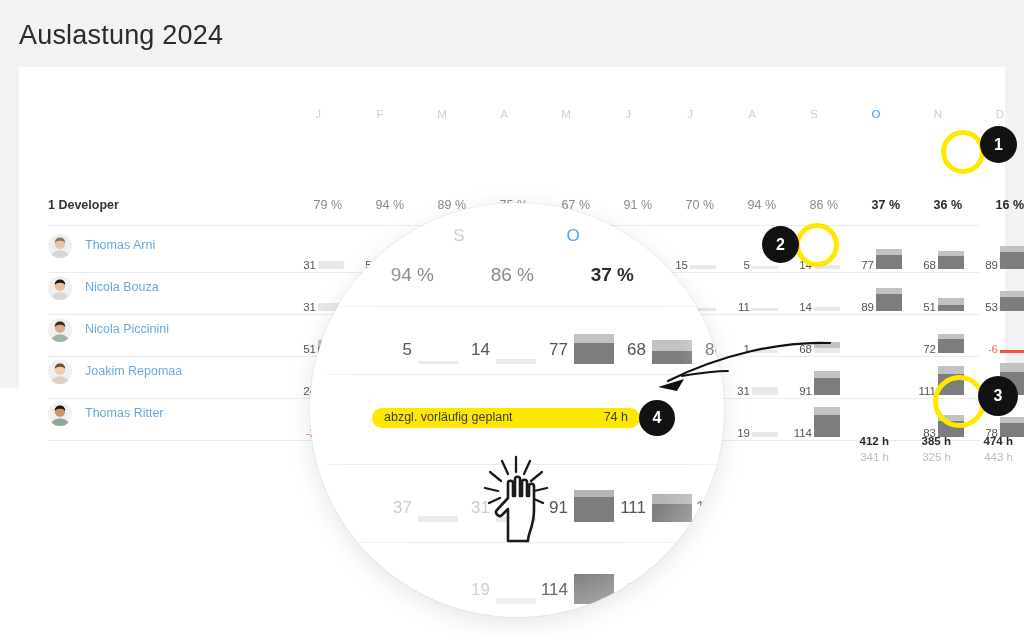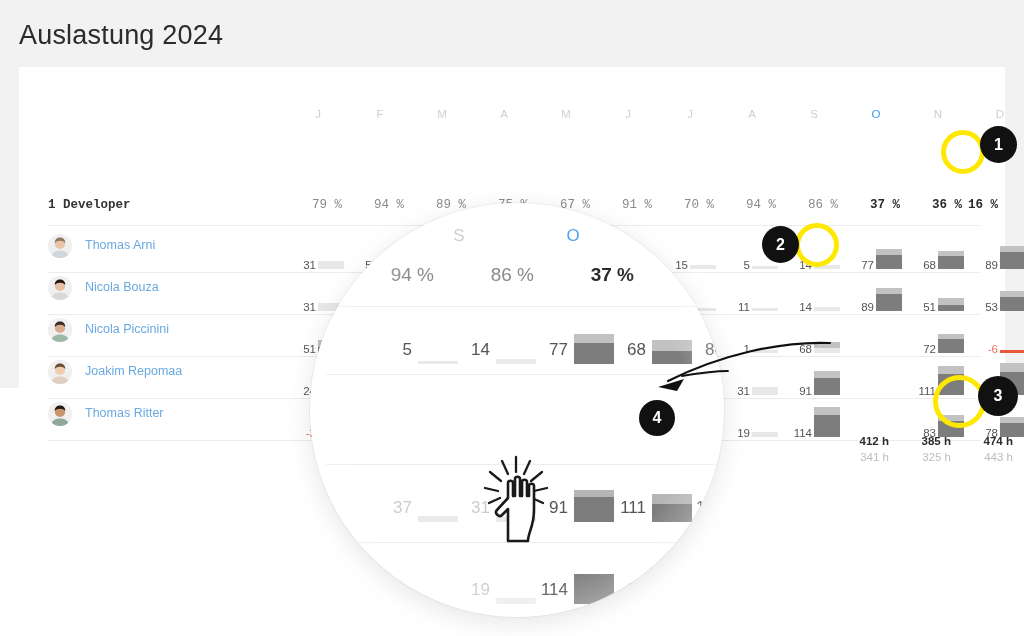--- a/index.html
+++ b/index.html
@@ -48,21 +48,21 @@
   
   .tbl { position: absolute; left: 0; top: 0; width: 986px; }
 
   .col-label { position: absolute; font-size: 11.5px; color: #cfcfcf;
     text-align: center; width: 46px; }
   .col-label.active { color: #3b9bf0; }
 
   .row-line { position: absolute; left: 29px; width: 932px; height: 1px;
     background: #ececec; }
 
-  .summary-row { position: absolute; left: 0; top: 131px; width: 986px; height: 22px; font-family: Liberation Mono, monospace; }
+  .summary-row { position: absolute; left: 0; top: 131px; width: 986px; height: 22px; }
   .summary-title { position: absolute; left: 29px; top: 0;
     font-size: 12.5px; font-weight: bold; color: #333; }
   .pct { position: absolute; top: 0; width: 60px; text-align: right;
     font-size: 12.5px; color: #8a8a8a; }
   .pct.bold { color: #2b2b2b; font-weight: bold; }
 
   .person-row { position: absolute; left: 0; width: 986px; height: 42px; }
   .avatar { position: absolute; left: 29px; top: 4px; width: 24px; height: 24px;
     border-radius: 50%; overflow: hidden; background: #efefef; }
   .avatar svg { display: block; }
@@ -192,21 +192,21 @@
             <div class="pct" style="left: 325px;">94 %</div>
             <div class="pct" style="left: 387px;">89 %</div>
             <div class="pct" style="left: 449px;">75 %</div>
             <div class="pct" style="left: 511px;">67 %</div>
             <div class="pct" style="left: 573px;">91 %</div>
             <div class="pct" style="left: 635px;">70 %</div>
             <div class="pct" style="left: 697px;">94 %</div>
             <div class="pct" style="left: 759px;">86 %</div>
             <div class="pct bold" style="left: 821px;">37 %</div>
             <div class="pct bold" style="left: 883px;">36 %</div>
-            <div class="pct bold" style="left: 919px; text-align: right;">16 %</div>
+            <div class="pct bold" style="left: 945px; text-align: right;">16 %</div>
           </div>
       </div>
 
       <div id="person-rows">
           <div class="person-row" style="top: 163px;">
             <div class="avatar">
               <svg width="24" height="24" viewBox="0 0 24 24">
                 <circle cx="12" cy="12" r="12" fill="#f0f0f0"></circle>
                 <path d="M3 24c0-5 4-7.5 9-7.5S21 19 21 24z" fill="#cfd6dc"></path>
                 <circle cx="12" cy="10" r="5.1" fill="#e8c4a8"></circle>
@@ -608,20 +608,24 @@
           <div class="z-val" style="left: 162px; top: 368px;">114</div>
           <div class="z-bar" style="left: 248px; top: 362px; height: 30px; background: rgb(125, 125, 125);"></div>
           <div class="z-val" style="left: 240px; top: 368px;">83</div>
           <div class="z-bar" style="left: 326px; top: 370px; height: 22px; background: rgb(125, 125, 125);"></div>
           <div class="z-val" style="left: 318px; top: 368px;">78</div>
         </div>
     </div>
     <div class="lens-fade"></div>
   </div>
 
+  <div class="tip-hl">
+    <span class="k">abzgl. vorläufig geplant</span>
+    <span class="v">74 h</span>
+  </div>
 
   <div class="cursor">
     <svg width="76" height="90" viewBox="0 0 76 90">
       <g stroke="#1a1a1a" stroke-width="2.3" stroke-linecap="round" fill="none">
         <line x1="34" y1="2" x2="34" y2="17"></line>
         <line x1="20" y1="6" x2="26" y2="19"></line>
         <line x1="48" y1="6" x2="42" y2="19"></line>
         <line x1="8" y1="17" x2="19" y2="26"></line>
         <line x1="60" y1="17" x2="49" y2="26"></line>
         <line x1="3" y1="33" x2="16" y2="36"></line>

